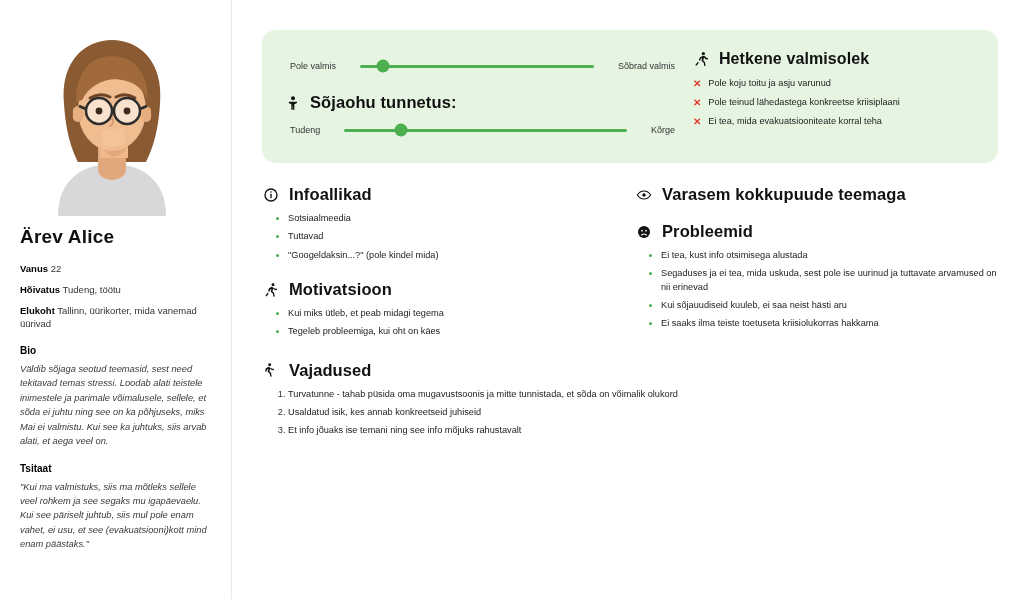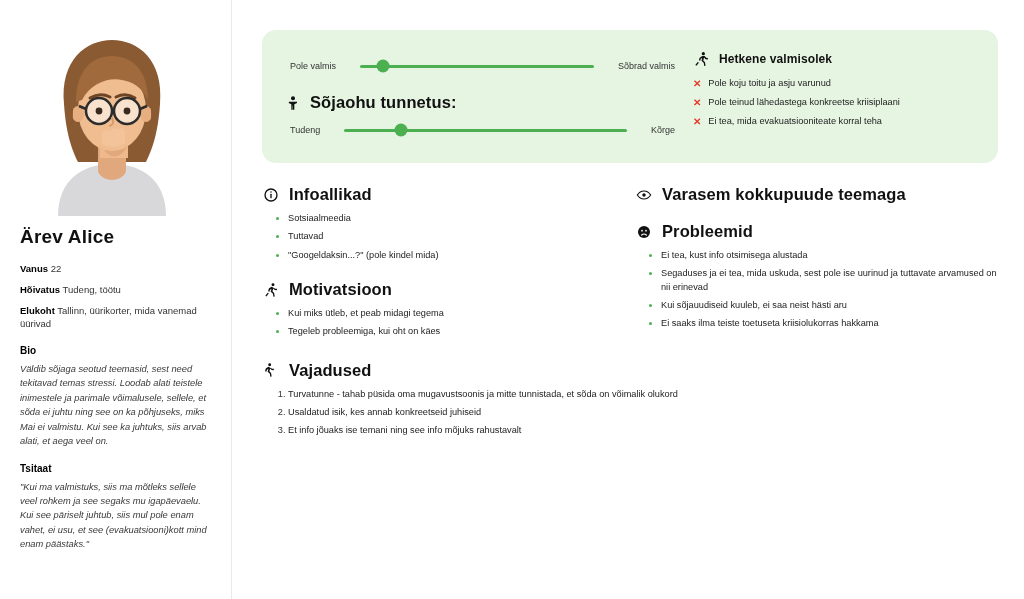--- a/index.html
+++ b/index.html
@@ -75,21 +75,21 @@
     width: 18px; height: 18px;
     display: inline-flex; align-items: center; justify-content: center;
     color: #111;
     flex: 0 0 18px;
   }
   .head-ico svg { display: block; }
   .head-txt {
     font-size: 16.5px; font-weight: bold; color: #111;
     letter-spacing: .1px;
   }
-  .head-txt.sm { font-size: 12px; }
+  .head-txt.sm { font-size: 16px; }
 
   .slider-block { margin: 13px 0 6px 0; padding-left: 6px; }
   .slider-row { display: flex; align-items: center; gap: 24px; }
   .slider-cap { font-size: 9px; color: #333; white-space: nowrap; }
   .track {
     position: relative;
     flex: 1;
     height: 3px;
     background: #4caf50;
     border-radius: 3px;

